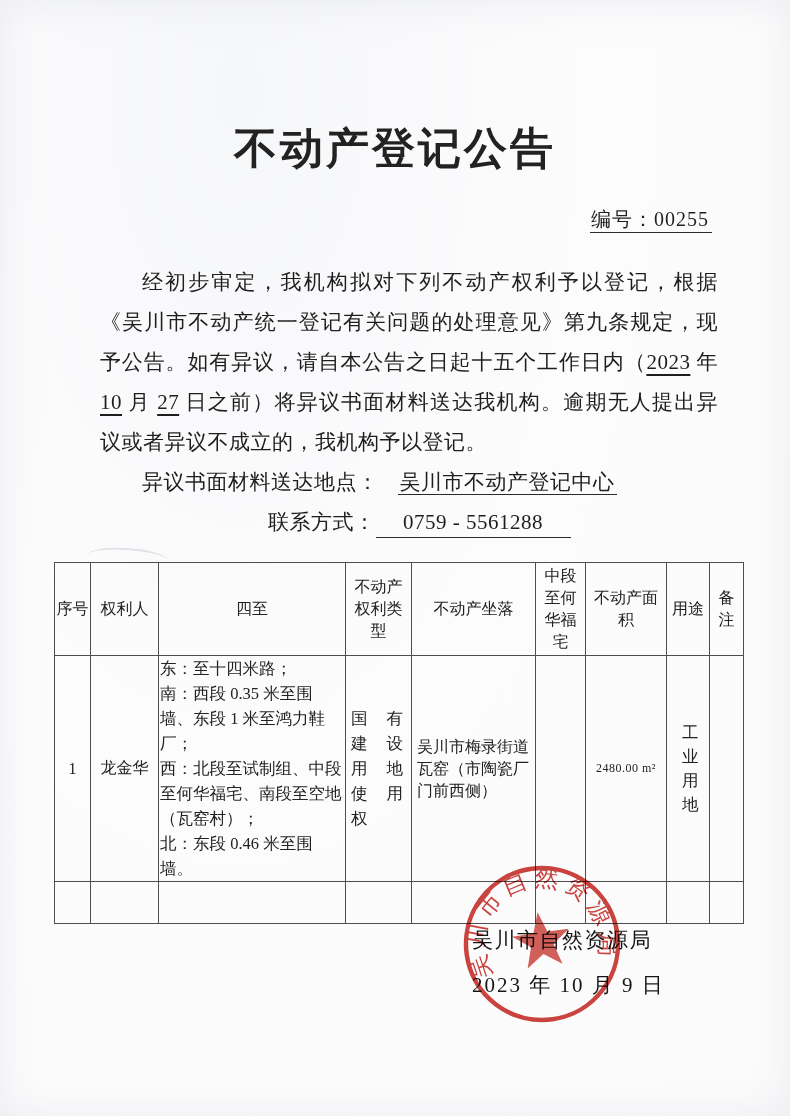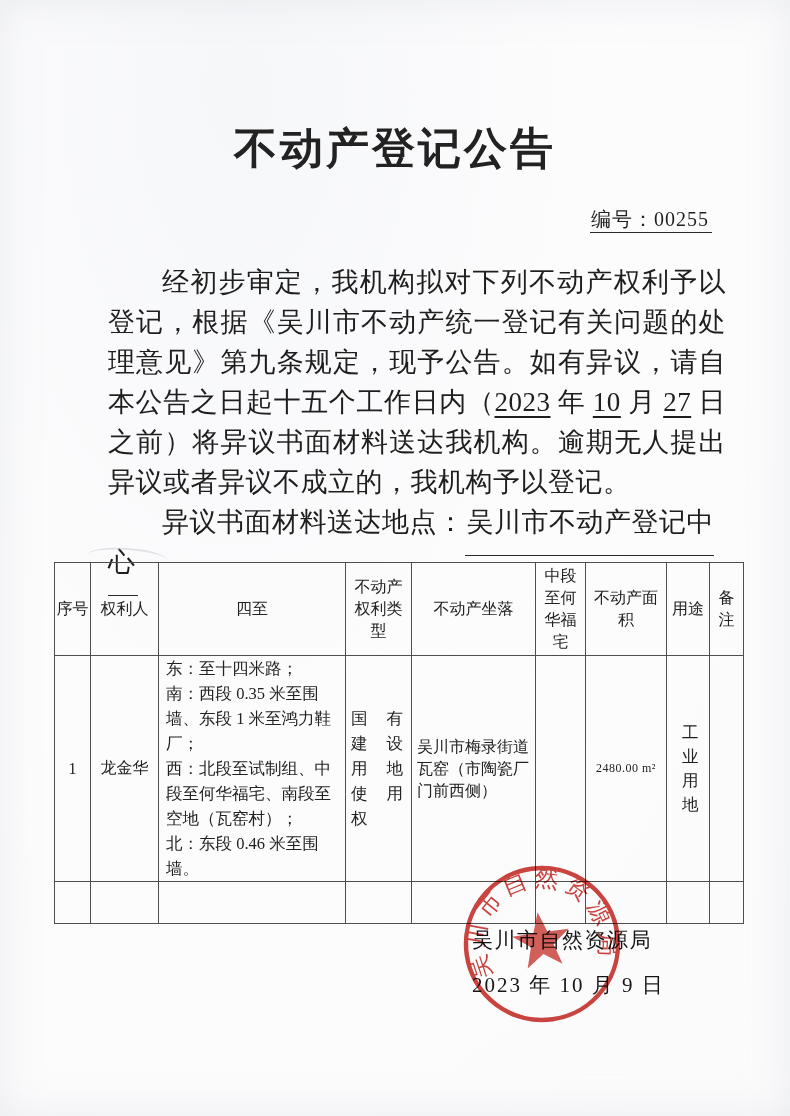--- a/index.html
+++ b/index.html
@@ -20,33 +20,33 @@
     margin:0;text-align:center;
     font-size:43px;font-weight:bold;letter-spacing:3px;
     color:#222;
   }
   .serial{
     position:absolute;top:206px;right:78px;
     font-size:20px;letter-spacing:1px;
   }
   .serial-text{border-bottom:1.5px solid #2a2a2a;padding:0 3px 2px 1px;}
   .body-block{
-    position:absolute;left:108px;top:262px;width:618px;
-    font-size:27px;line-height:40px;letter-spacing:0.5px;
+    position:absolute;left:100px;top:262px;width:618px;
+    font-size:21px;line-height:40px;letter-spacing:0.5px;
     text-align:justify;color:#1e1e1e;
   }
   .body-block p{margin:0;}
   .para{text-indent:2em;}
   .u{
     text-decoration:underline;
     text-underline-offset:5px;
     text-decoration-thickness:1.5px;
   }
   .addr-line{text-indent:2em;text-align:left;}
-  .addr-value{border-bottom:1.5px solid #2a2a2a;padding:0 2px 18px 2px;}
+  .addr-value{border-bottom:1.5px solid #2a2a2a;padding:0 2px 0 2px;margin-left:19px;}
   .contact-line{margin-left:168px !important;text-align:left;}
   .phone-underline{
     display:inline-block;min-width:195px;text-align:center;
     border-bottom:1.5px solid #2a2a2a;line-height:30px;
   }
   .doc-table{
     position:absolute;left:54px;top:562px;width:689px;
     border-collapse:collapse;table-layout:fixed;
   }
   .doc-table th,.doc-table td{
@@ -54,21 +54,21 @@
     font-weight:normal;font-size:16px;color:#222;
     text-align:center;vertical-align:middle;
     padding:2px 3px;overflow:hidden;
   }
   .doc-table th{line-height:22px;padding:2px 1px;}
   tr.header-row{height:53px;}
   tr.data-row{height:193px;}
   tr.empty-row{height:42px;}
   td.cell-boundaries{
     text-align:left;font-size:16.5px;line-height:25px;
-    white-space:pre-line;padding:0 7px;
+    white-space:pre-line;padding:0 1px;
   }
   td.cell-right-type{
     text-align:justify;font-size:16.5px;line-height:25px;
     letter-spacing:3px;padding:0 5px;font-family:Liberation Serif, serif;
   }
   td.cell-location{
     text-align:left;font-size:16px;line-height:22px;padding:2px 5px;
   }
   td.cell-area{font-size:12px;letter-spacing:0.5px;}
   td.cell-usage{font-size:16.5px;line-height:24px;padding:0 15px;}
@@ -93,20 +93,21 @@
 
   <h1 class="title">不动产登记公告</h1>
 
   <div class="serial">
     <span class="serial-text">编号：00255</span>
   </div>
 
   <div class="body-block">
     <p class="para"><span>经初步审定，我机构拟对下列不动产权利予以登记，根据《吴川市不动产统一登记有关问题的处理意见》第九条规定，现予公告。如有异议，请自本公告之日起十五个工作日内（</span><span class="u">2023</span><span> 年 </span><span class="u">10</span><span> 月 </span><span class="u">27</span><span> 日之前）将异议书面材料送达我机构。逾期无人提出异议或者异议不成立的，我机构予以登记。</span></p>
     <p class="addr-line"><span>异议书面材料送达地点：</span><span class="addr-value">吴川市不动产登记中心</span></p>
+    <p class="contact-line"><span>联系方式：</span><span class="phone-underline">0759 - 5561288</span></p>
   </div>
 
   <table class="doc-table">
     <colgroup>
       <col style="width:36px">
       <col style="width:68px">
       <col style="width:187px">
       <col style="width:66px">
       <col style="width:124px">
       <col style="width:50px">

